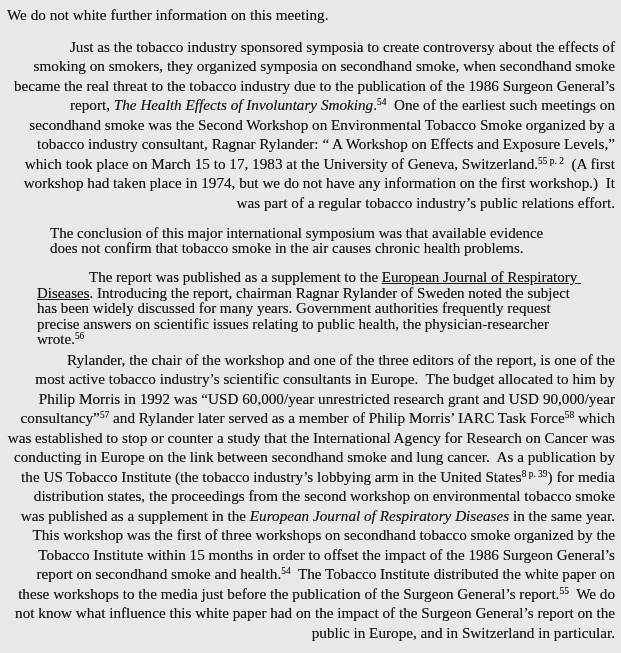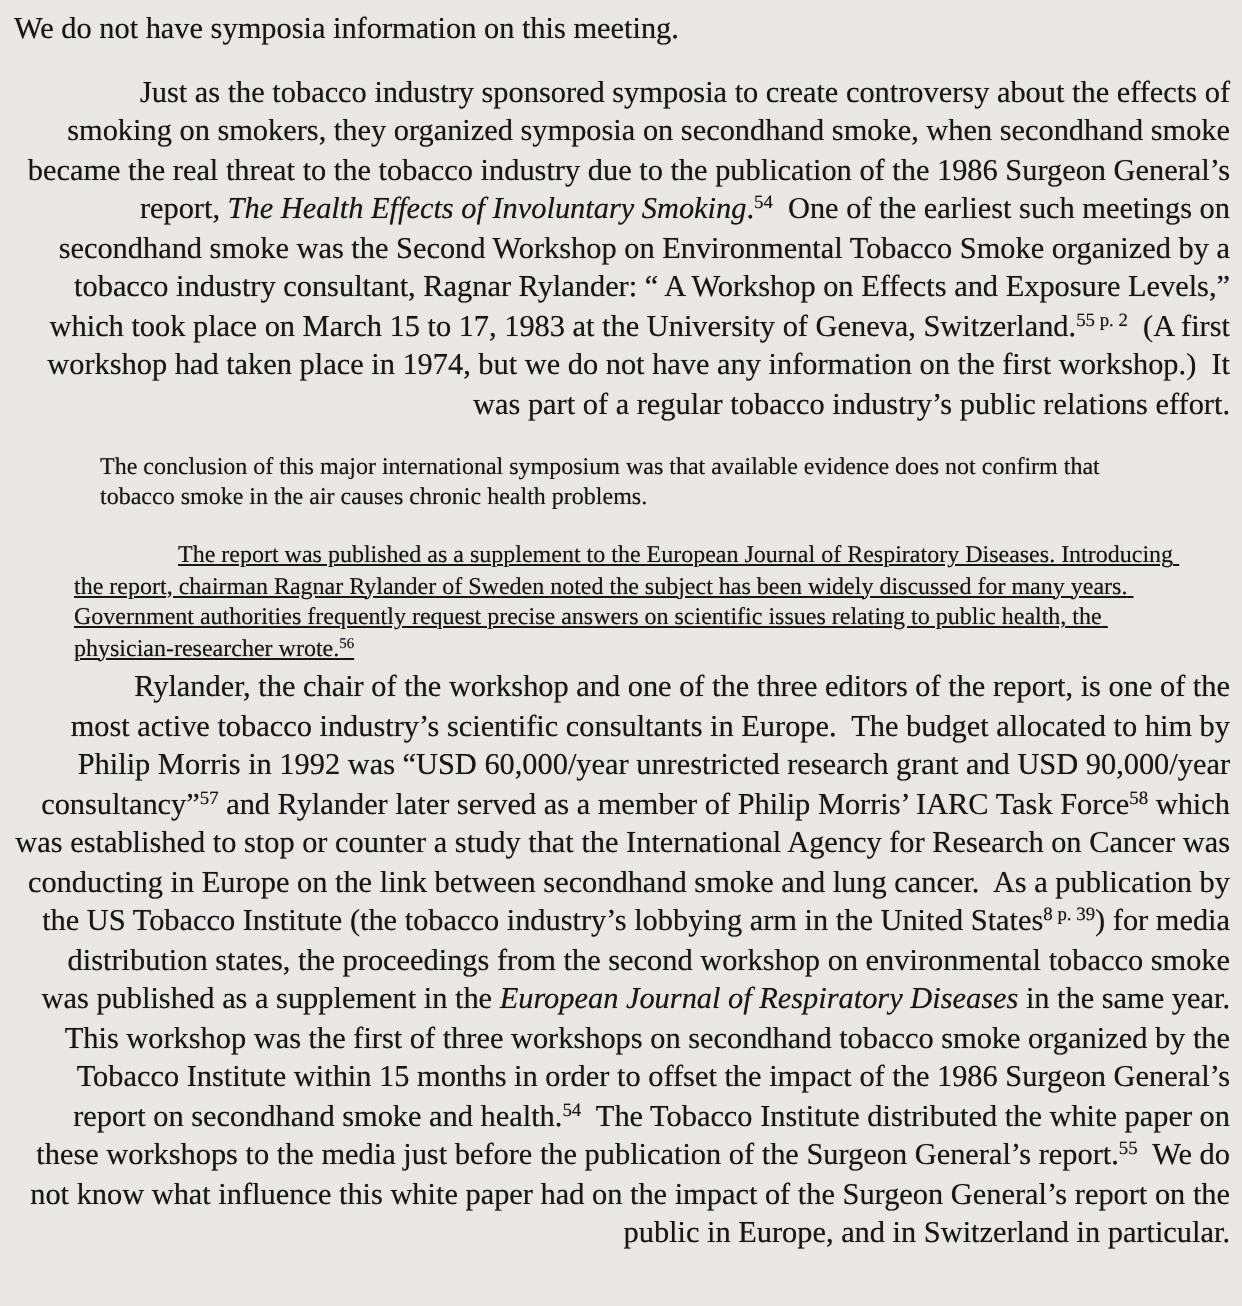--- a/index.html
+++ b/index.html
@@ -26,42 +26,42 @@
   }
   .body-para {
     font-size: 15.2px;
     line-height: 19.5px;
   }
   .indent-first {
     text-indent: 44px;
     text-align: right;
   }
   .quote {
-    font-size: 12px;
+    font-size: 15px;
     line-height: 15px;
   }
   #para-symposia   { margin-top: 12px; }
   #quote-conclusion{ margin: 14px 52px 0 43px; }
-  #quote-report    { margin: 14px 24px 0 30px; text-indent: 52px; line-height: 15.5px; text-decoration: underline; }
+  #quote-report    { margin: 14px 24px 0 30px; text-indent: 52px; line-height: 15.5px; }
   #para-rylander   { margin-top: 2px; }
   sup {
     font-size: 0.62em;
     line-height: 0;
     vertical-align: baseline;
     position: relative;
     top: -0.52em;
   }
   .italic    { font-style: italic; }
   .underline { text-decoration: underline; }
 </style>
 </head>
 <body>
 
 <main class="page">
-  <p id="para-intro" class="body-para"><span>We do not have symposia information on this meeting.</span></p>
+  <p id="para-intro" class="body-para"><span>We do not white further information on this meeting.</span></p>
 
   <p id="para-symposia" class="body-para indent-first"><span>Just as the tobacco industry sponsored symposia to create controversy about the effects of smoking on smokers, they organized symposia on secondhand smoke, when secondhand smoke became the real threat to the tobacco industry due to the publication of the 1986 Surgeon General’s report, </span><span class="italic">The Health Effects of Involuntary Smoking</span><span>.</span><sup>54</sup><span>  One of the earliest such meetings on secondhand smoke was the Second Workshop on Environmental Tobacco Smoke organized by a tobacco industry consultant, Ragnar Rylander: “ A Workshop on Effects and Exposure Levels,” which took place on March 15 to 17, 1983 at the University of Geneva, Switzerland.</span><sup>55 p. 2</sup><span>  (A first workshop had taken place in 1974, but we do not have any information on the first workshop.)  It was part of a regular tobacco industry’s public relations effort.</span></p>
 
   <p id="quote-conclusion" class="quote"><span>The conclusion of this major international symposium was that available evidence does not confirm that tobacco smoke in the air causes chronic health problems.</span></p>
 
   <p id="quote-report" class="quote"><span>The report was published as a supplement to the </span><span class="underline">European Journal of Respiratory Diseases</span><span>. Introducing the report, chairman Ragnar Rylander of Sweden noted the subject has been widely discussed for many years. Government authorities frequently request precise answers on scientific issues relating to public health, the physician-researcher wrote.</span><sup>56</sup></p>
 
   <p id="para-rylander" class="body-para indent-first"><span>Rylander, the chair of the workshop and one of the three editors of the report, is one of the most active tobacco industry’s scientific consultants in Europe.  The budget allocated to him by Philip Morris in 1992 was “USD 60,000/year unrestricted research grant and USD 90,000/year consultancy”</span><sup>57</sup><span> and Rylander later served as a member of Philip Morris’ IARC Task Force</span><sup>58</sup><span> which was established to stop or counter a study that the International Agency for Research on Cancer was conducting in Europe on the link between secondhand smoke and lung cancer.  As a publication by the US Tobacco Institute (the tobacco industry’s lobbying arm in the United States</span><sup>8 p. 39</sup><span>) for media distribution states, the proceedings from the second workshop on environmental tobacco smoke was published as a supplement in the </span><span class="italic">European Journal of Respiratory Diseases</span><span> in the same year.  This workshop was the first of three workshops on secondhand tobacco smoke organized by the Tobacco Institute within 15 months in order to offset the impact of the 1986 Surgeon General’s report on secondhand smoke and health.</span><sup>54</sup><span>  The Tobacco Institute distributed the white paper on these workshops to the media just before the publication of the Surgeon General’s report.</span><sup>55</sup><span>  We do not know what influence this white paper had on the impact of the Surgeon General’s report on the public in Europe, and in Switzerland in particular.</span></p>
 </main>
 

